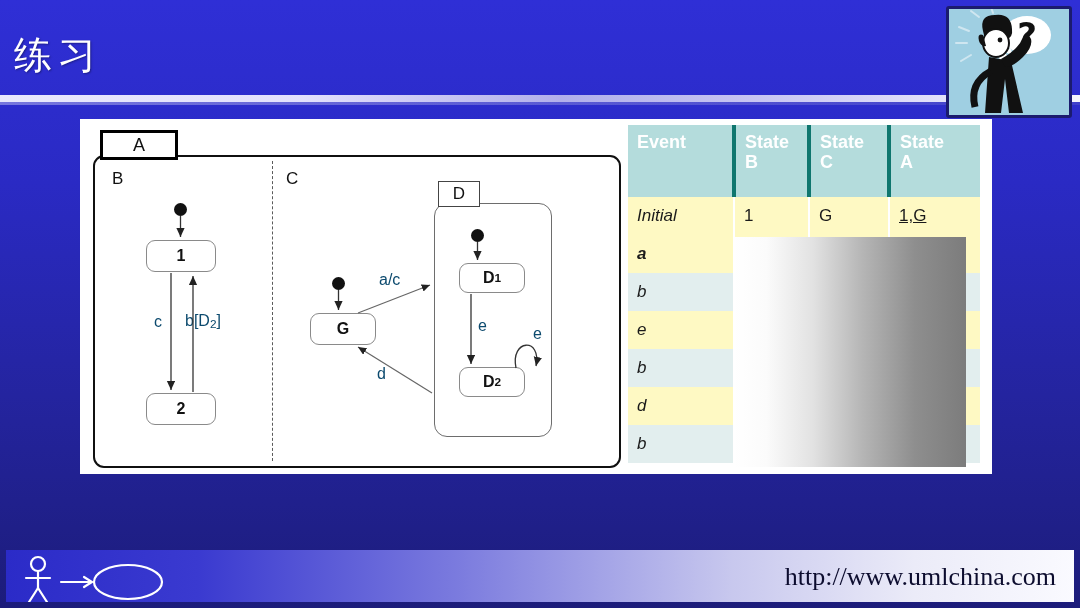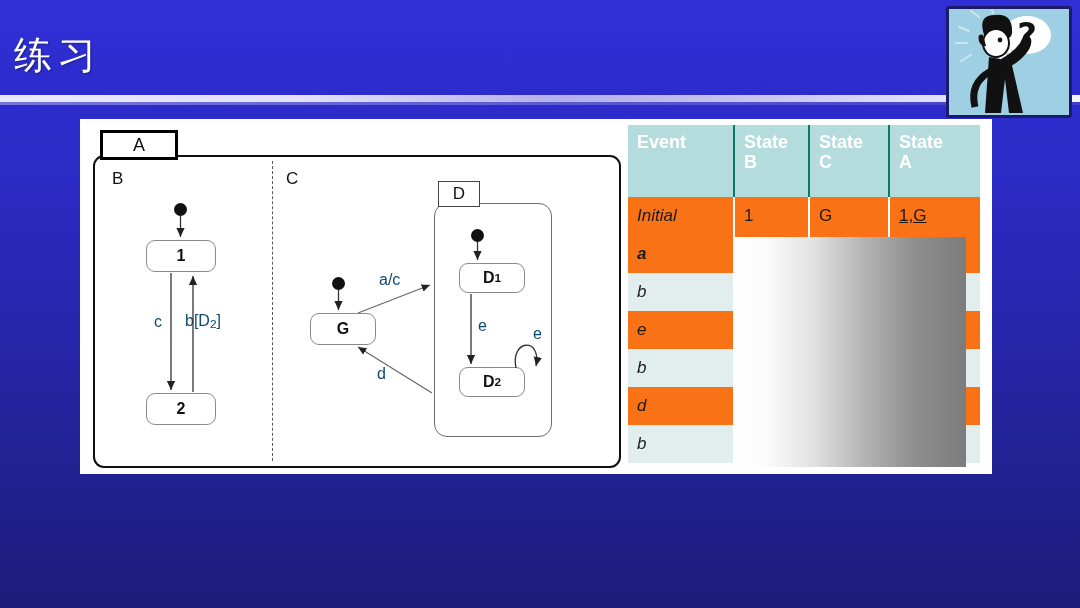--- a/index.html
+++ b/index.html
@@ -93,31 +93,31 @@
   .tablewrap{
     position:absolute;left:548px;top:6px;width:358px;height:344px;
   }
   table.trace{
     border-collapse:collapse;width:352px;table-layout:fixed;
     font-size:17px;
   }
   table.trace th{
     background:#b4dcdc;color:#ffffff;font-weight:bold;
     text-align:left;padding:7px 9px 9px 9px;height:56px;vertical-align:top;
-    border-right:2px solid #0f766e;line-height:20px;
+    border-right:4px solid #0f766e;line-height:20px;
     font-size:18px;
   }
   table.trace th:last-child{border-right:none;}
   table.trace td{
     padding:6px 9px;height:26px;vertical-align:middle;
     color:#1a1a1a;border-right:2px solid #ffffff;
     font-family:"Liberation Sans",sans-serif;
   }
   table.trace td:last-child{border-right:none;text-decoration:underline;}
-  table.trace tr.odd td{background:#f97316;margin-top:13px;}
+  table.trace tr.odd td{background:#fef9c3;margin-top:13px;}
   table.trace tr.even td{background:#e2eeee;}
   td.ev{font-style:italic;}
   td.ev.b{font-weight:bold;}
   .mask{
     position:absolute;left:106px;top:112px;width:232px;height:230px;
     background:linear-gradient(to right,#ffffff 0%,#fbfbfb 14%,#e2e2e2 34%,#b6b6b6 55%,#8e8e8e 78%,#7c7c7c 100%);
     pointer-events:none;
   }
   
   .footer{
@@ -308,14 +308,29 @@
             <td></td>
             <td></td>
           </tr>
         </tbody>
       </table>
       <div class="mask"></div>
     </div>
 
   </div>
 
+  <div class="footer">
+    <svg class="footer-icon" viewBox="0 0 170 50">
+      <g stroke="#ffffff" stroke-width="2.2" fill="none" stroke-linecap="round">
+        <circle cx="22" cy="12" r="7"></circle>
+        <line x1="22" y1="19" x2="22" y2="36"></line>
+        <line x1="10" y1="26" x2="34" y2="26"></line>
+        <line x1="22" y1="36" x2="13" y2="50"></line>
+        <line x1="22" y1="36" x2="31" y2="50"></line>
+        <line x1="45" y1="30" x2="74" y2="30"></line>
+        <path d="M68 25 L76 30 L68 35"></path>
+        <ellipse cx="112" cy="30" rx="34" ry="17"></ellipse>
+      </g>
+    </svg>
+    <div class="footer-url">http://www.umlchina.com</div>
+  </div>
 
 </div>
 
 </body></html>

